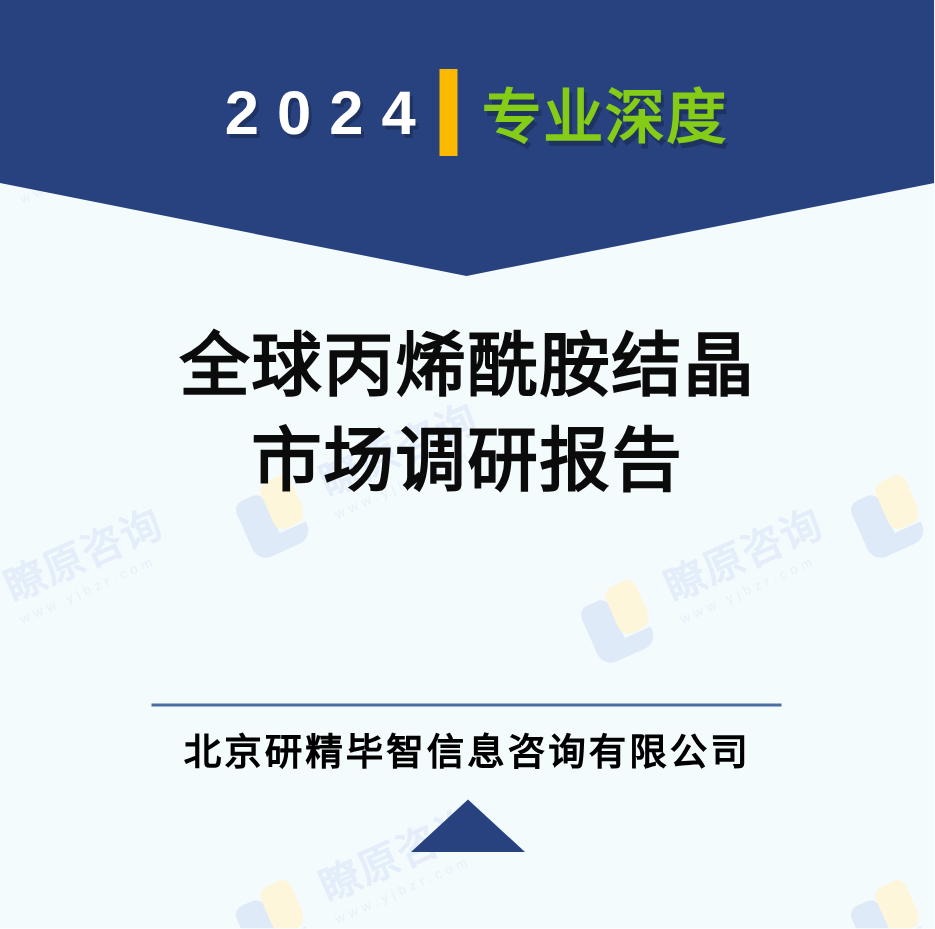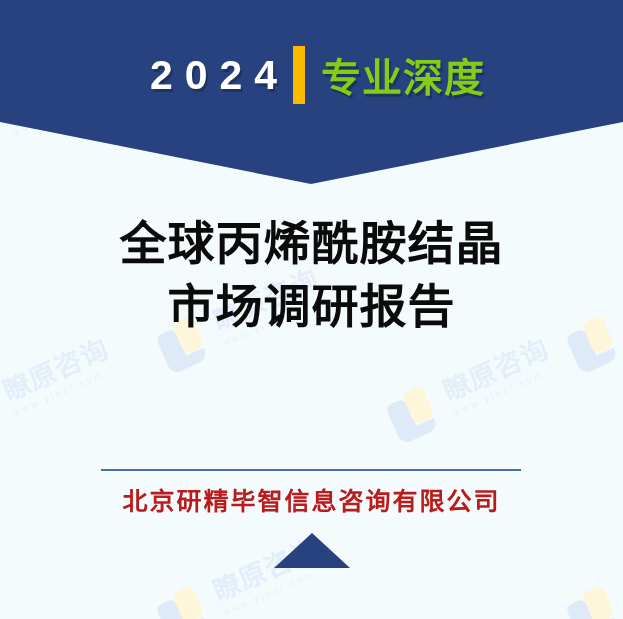--- a/index.html
+++ b/index.html
@@ -178,21 +178,21 @@
     z-index: 3;
   }
   .company {
     position: absolute;
     left: 0;
     top: 481px;
     width: 623px;
     text-align: center;
     font-size: 25px;
     font-weight: bold;
-    color: #b91c1c;
+    color: #000000;
     letter-spacing: 2px;
     z-index: 3;
   }
 
   
   .tri {
     position: absolute;
     left: 274px;
     top: 533px;
     width: 0;

